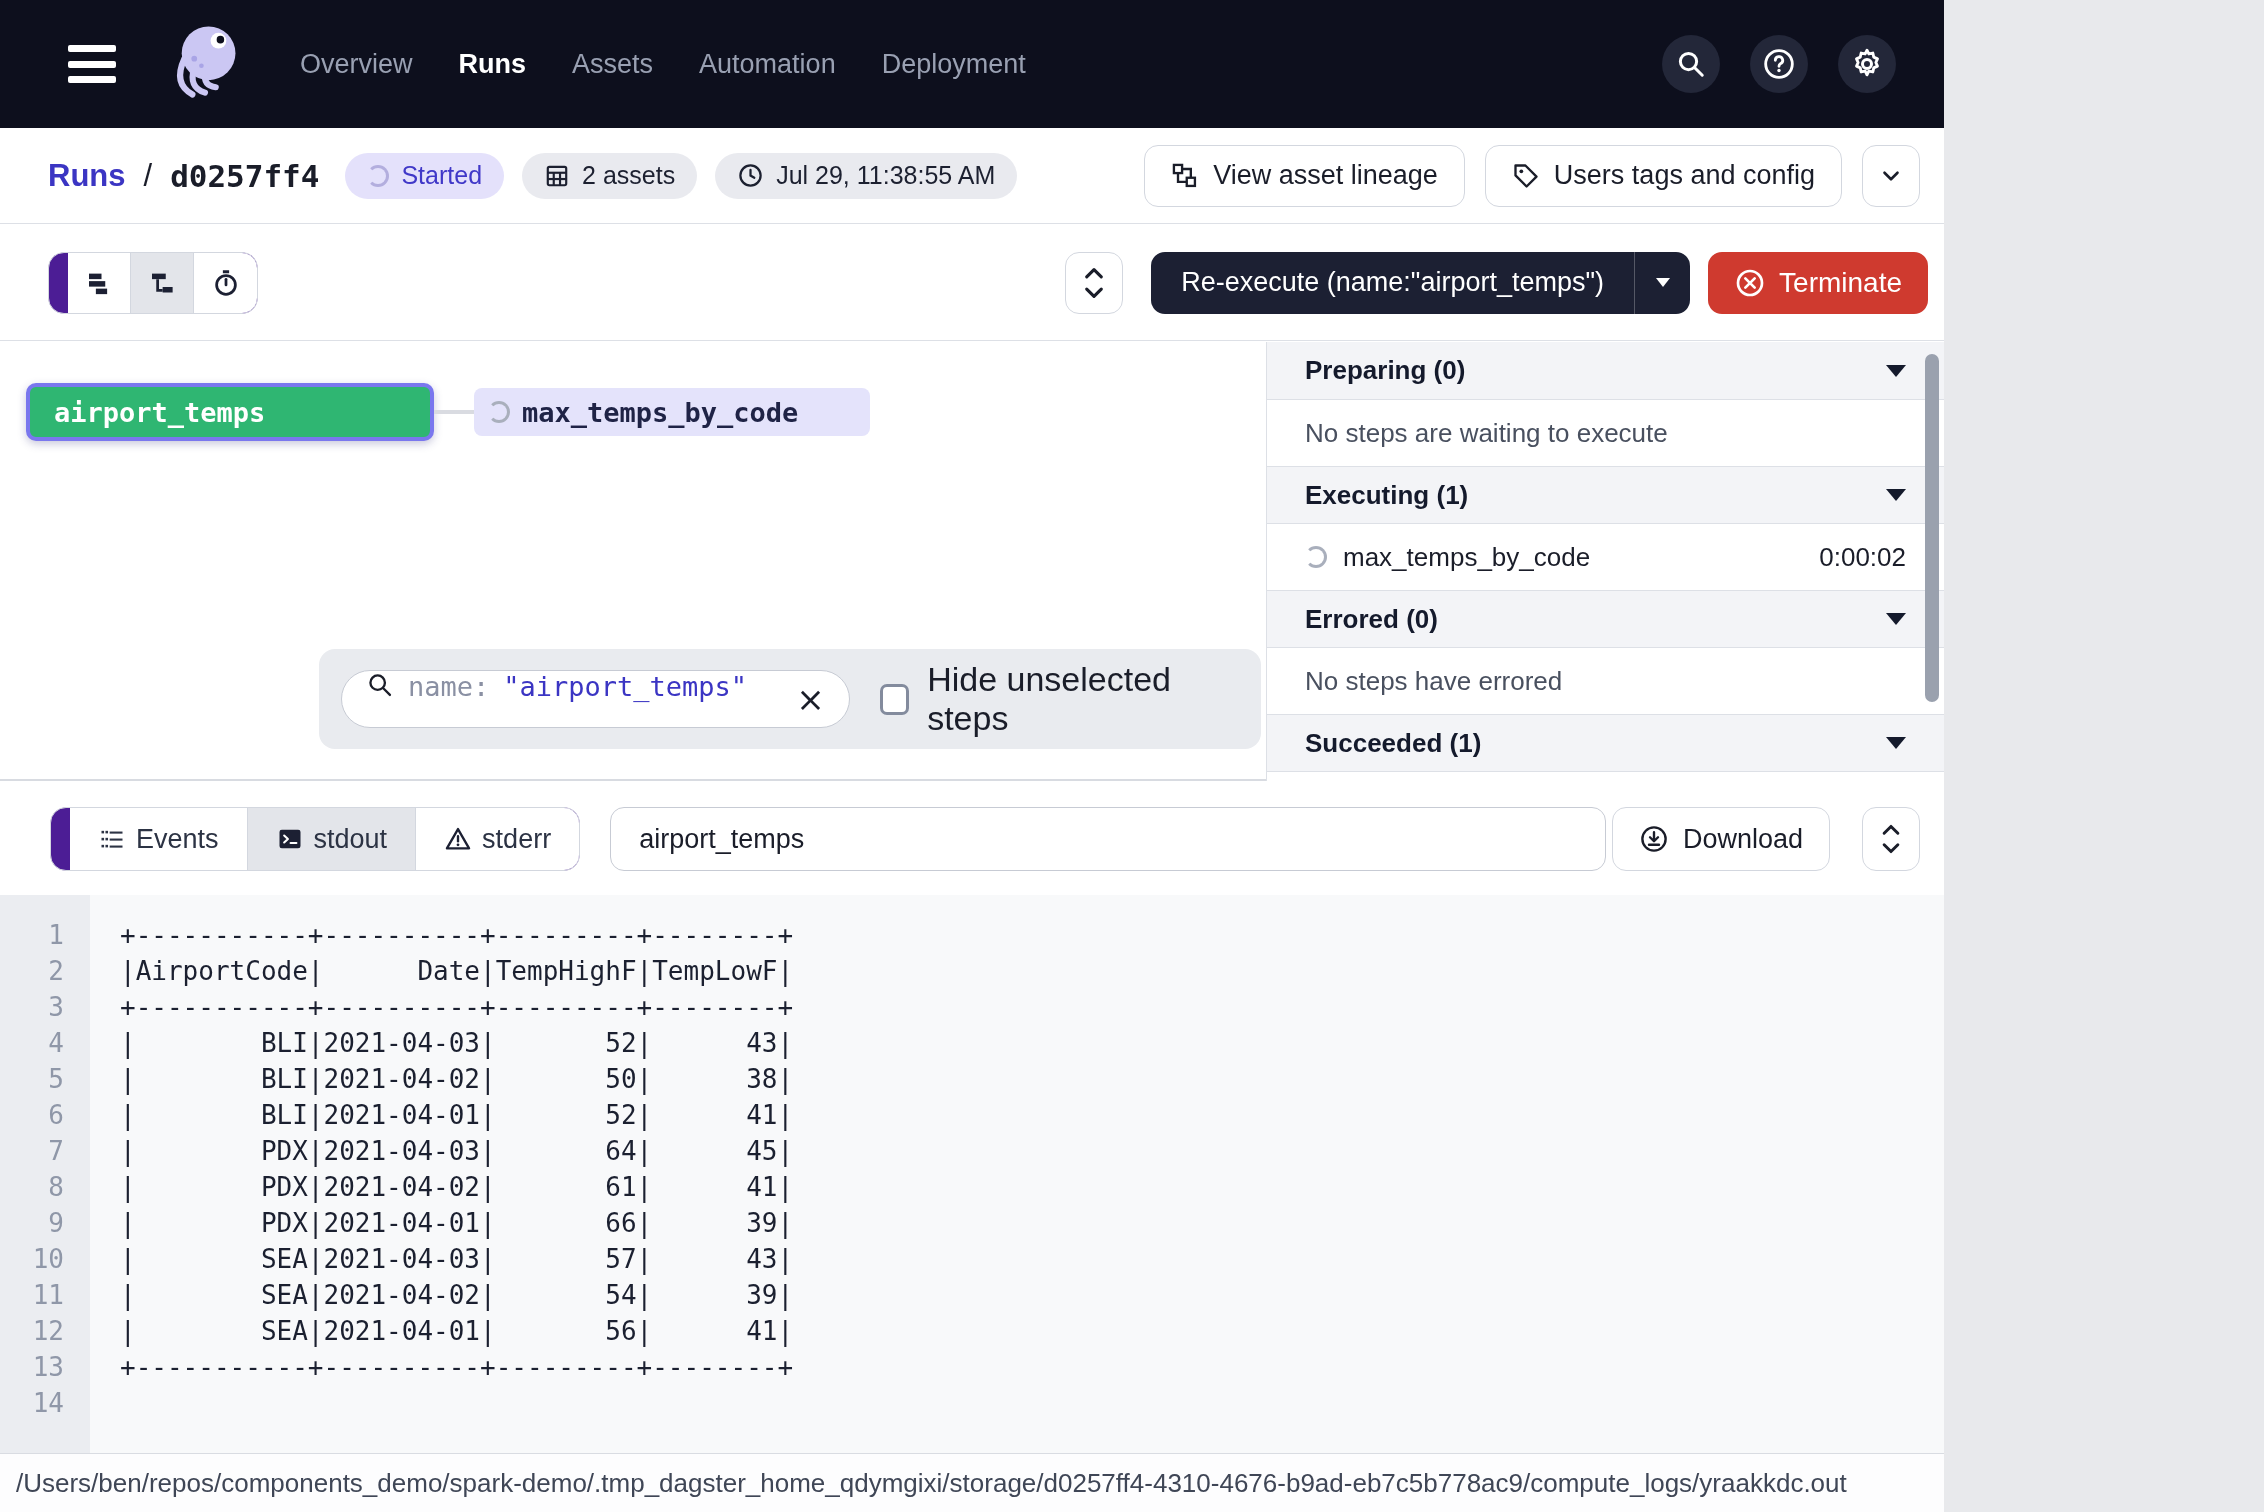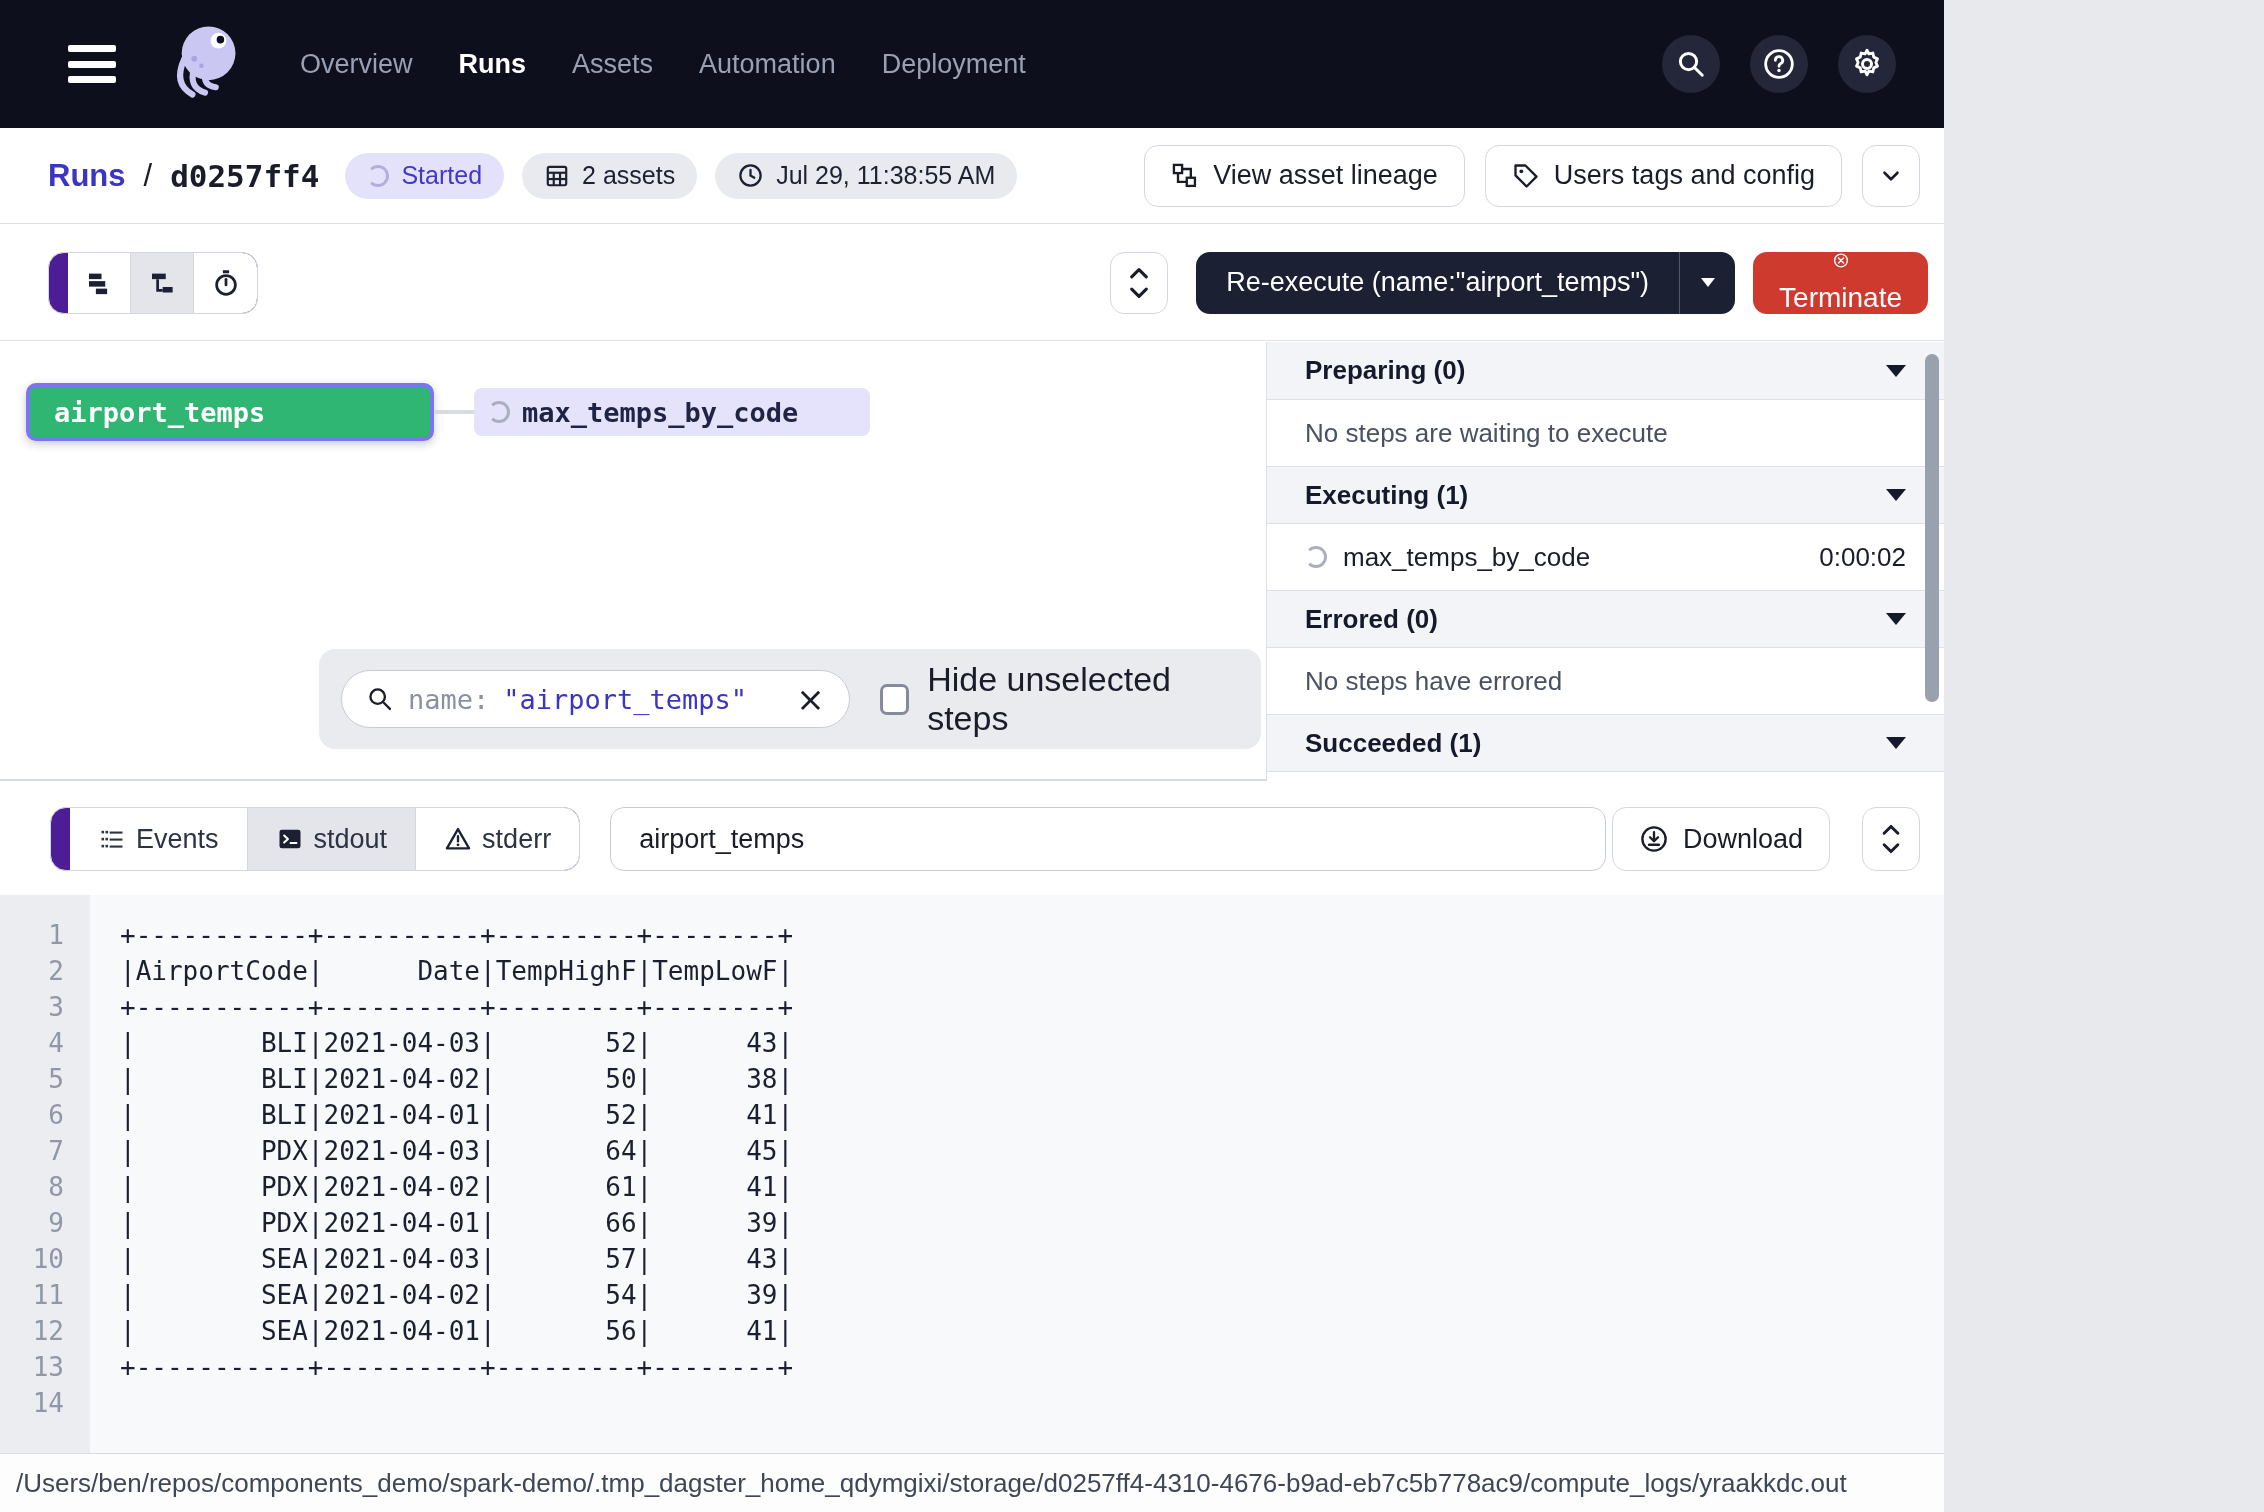--- a/index.html
+++ b/index.html
@@ -57,37 +57,37 @@
   .sort-btn { margin-right:28px; }
   .reexec { height:62px; background:#1c2033; border:none; border-radius:14px; color:#fff;
     display:flex; align-items:center; cursor:pointer; font-family:"Liberation Sans", sans-serif; }
   .reexec .label { padding:0 30px; font-size:27px; }
   .reexec .caret-part { width:56px; height:62px; display:flex; align-items:center; justify-content:center;
     border-left:1px solid rgba(255,255,255,.25); }
   .tri-down-white { width:0; height:0; border-left:9px solid transparent; border-right:9px solid transparent;
     border-top:11px solid #fff; }
   .terminate { height:62px; margin-left:18px; background:#cf3a2f; border:none; border-radius:14px; color:#fff;
     display:flex; align-items:center; gap:13px; padding:0 26px; font-size:28px; cursor:pointer;
-    font-family:"Liberation Sans", sans-serif;flex-direction:column; }
+    font-family:"Liberation Sans", sans-serif; }
 
   
   .main { position:absolute; top:342px; left:0; right:0; height:439px; background:#fff; border-bottom:2px solid #d8dbe1; }
   .canvas { position:absolute; top:0; left:0; right:678px; bottom:0; overflow:hidden; }
   .node-green { position:absolute; left:26px; top:41px; width:408px; height:58px; background:#2fb672;
     border:4px solid #7a77ee; border-radius:10px; box-shadow:0 3px 8px rgba(40,40,120,.25);
     display:flex; align-items:center; padding-left:24px; color:#fff; font-size:27px; font-weight:bold; cursor:pointer; }
   .edge { position:absolute; left:434px; top:68px; width:40px; height:4px; background:#d9dbe1; }
   .node-lav { position:absolute; left:474px; top:46px; width:396px; height:48px; background:#e4e3fb;
     border-radius:8px; display:flex; align-items:center; gap:12px; padding-left:14px; color:#1f2346;
     font-size:27px; font-weight:bold; cursor:pointer; }
 
   .filterbar { position:absolute; left:319px; top:307px; width:942px; height:100px; background:#e9ebef;
     border-radius:16px; display:flex; align-items:center; padding:0 22px; gap:30px; }
   .filter-input { width:540px; height:58px; background:#fff; border:1.5px solid #c7cbd4; border-radius:29px;
-    display:flex; align-items:center; padding:0 24px; gap:14px; cursor:text; }
+    display:flex; padding:0 24px; gap:14px; cursor:text; }
   .filter-prefix { font-size:27px; color:#8a90a3; }
   .filter-value { font-size:27px; color:#3b35c3; }
   .clear-x { margin-left:auto; background:none; border:none; font-size:34px; line-height:1; color:#1a1d29; cursor:pointer;
     font-family:"DejaVu Sans", sans-serif; }
   .hide-steps { display:flex; align-items:center; gap:18px; }
   .checkbox { width:31px; height:31px; background:#fff; border:3px solid #838b9d; border-radius:7px; cursor:pointer; }
   .hide-label { font-size:34px; color:#1a1d29; }
 
   
   .panel { position:absolute; top:0; right:0; width:678px; height:439px; border-left:1px solid #dde0e6;

